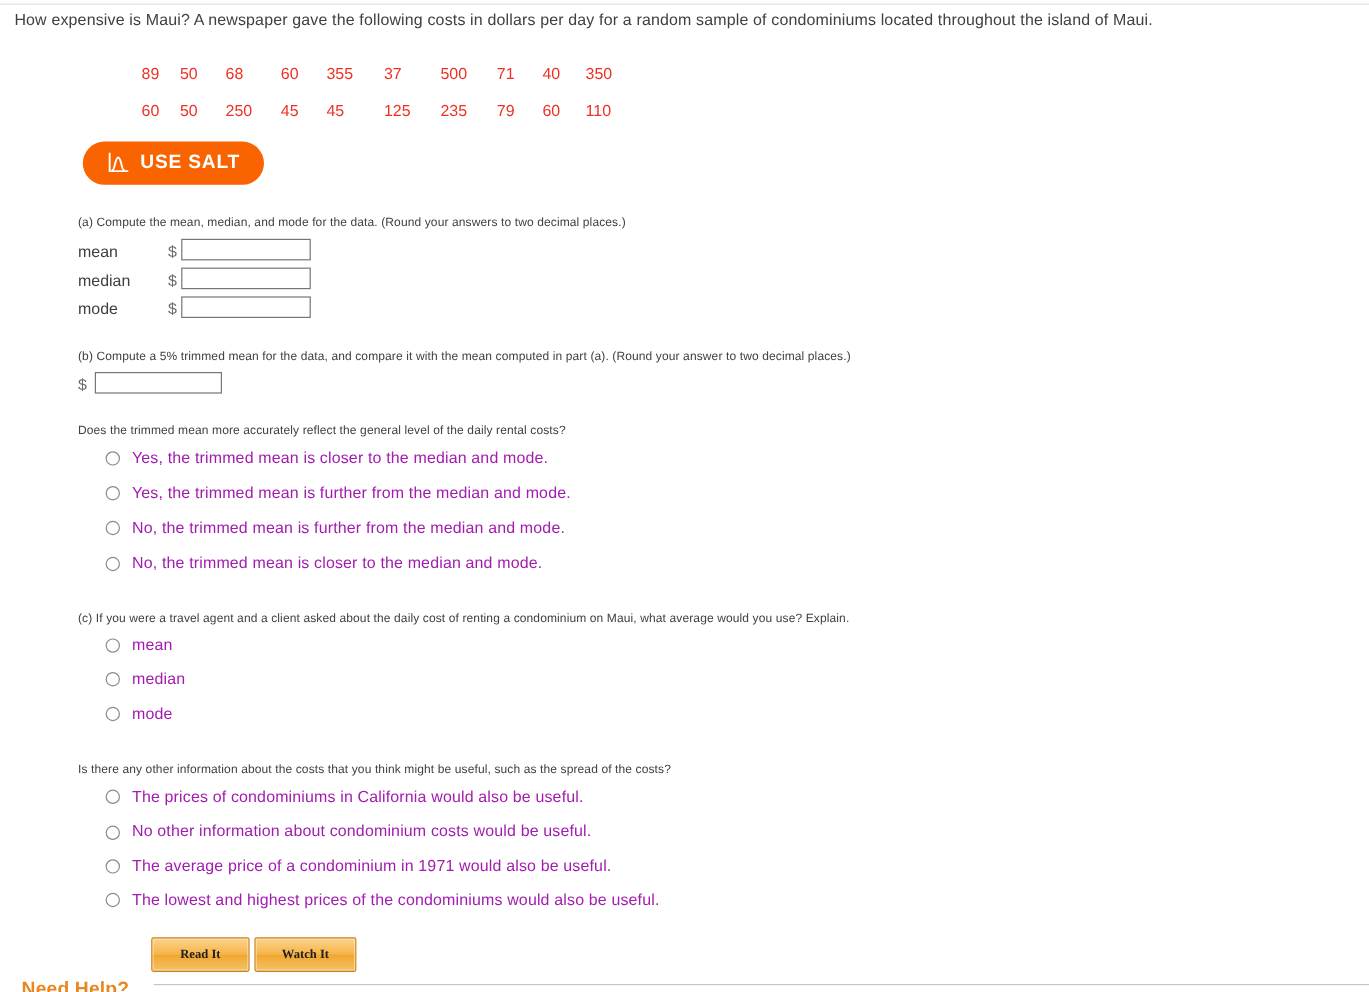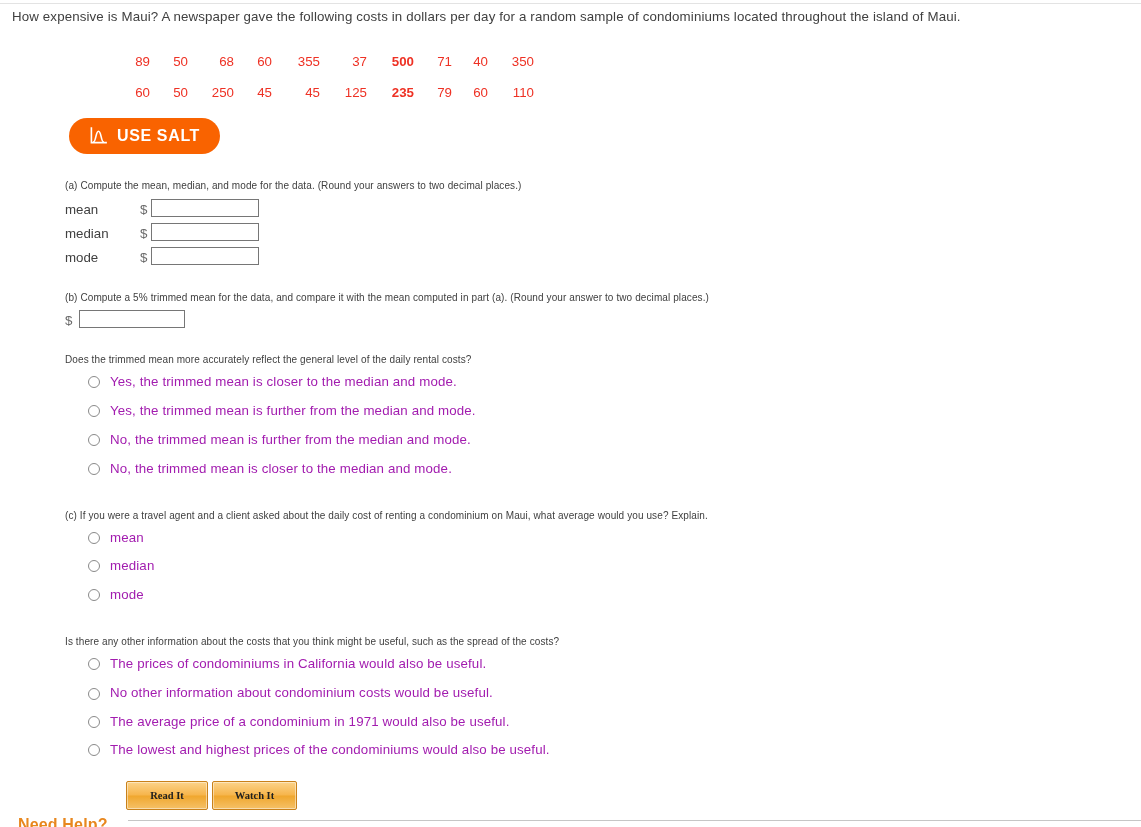--- a/index.html
+++ b/index.html
@@ -33,33 +33,33 @@
   }
   
   .data-table {
     position: absolute;
     left: 118px; top: 46px;
     border-collapse: collapse;
   }
   .data-table td {
     color: #ee3124;
     font-size: 13.3px;
-    text-align: right;
+    text-align: left;
     padding: 0 0 0 0;
     height: 31px;
     vertical-align: middle;
     font-family: "Liberation Sans", sans-serif;
   }
   .data-table td.c0 { width: 32px; }
   .data-table td.c1 { width: 38px; }
   .data-table td.c2 { width: 46px; }
   .data-table td.c3 { width: 38px; }
   .data-table td.c4 { width: 48px; }
   .data-table td.c5 { width: 47px; }
-  .data-table td.c6 { width: 47px; font-weight: bold; }
+  .data-table td.c6 { width: 47px; }
   .data-table td.c7 { width: 38px; }
   .data-table td.c8 { width: 36px; }
   .data-table td.c9 { width: 46px; }
 
   
   .salt-btn {
     position: absolute;
     left: 69px; top: 118px;
     width: 151px;
     height: 36px;
@@ -245,21 +245,21 @@
   <span class="opt-label">Yes, the trimmed mean is closer to the median and mode.</span>
 </div>
 <div class="opt" style="left:88px; top:403px;">
   <span class="radio"></span>
   <span class="opt-label">Yes, the trimmed mean is further from the median and mode.</span>
 </div>
 <div class="opt" style="left:88px; top:432px;">
   <span class="radio"></span>
   <span class="opt-label">No, the trimmed mean is further from the median and mode.</span>
 </div>
-<div class="opt" style="left:88px; top:461px;">
+<div class="opt" style="left:88px; top:461px;align-items:flex-end;">
   <span class="radio"></span>
   <span class="opt-label">No, the trimmed mean is closer to the median and mode.</span>
 </div>
 
 <div class="qtext" style="left:65px; top:510px;">(c) If you were a travel agent and a client asked about the daily cost of renting a condominium on Maui, what average would you use? Explain.</div>
 
 <div class="opt" style="left:88px; top:530px;">
   <span class="radio"></span>
   <span class="opt-label">mean</span>
 </div>

